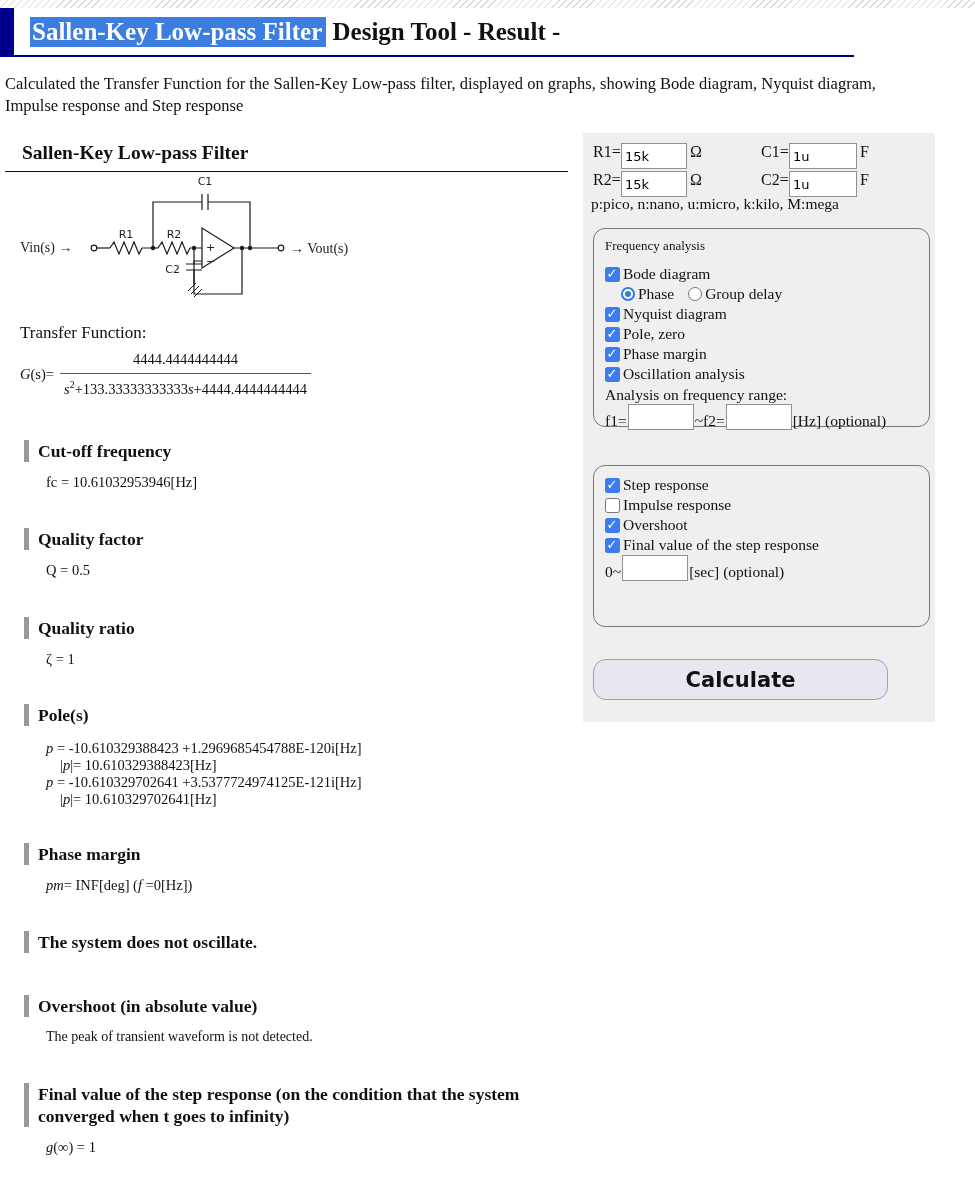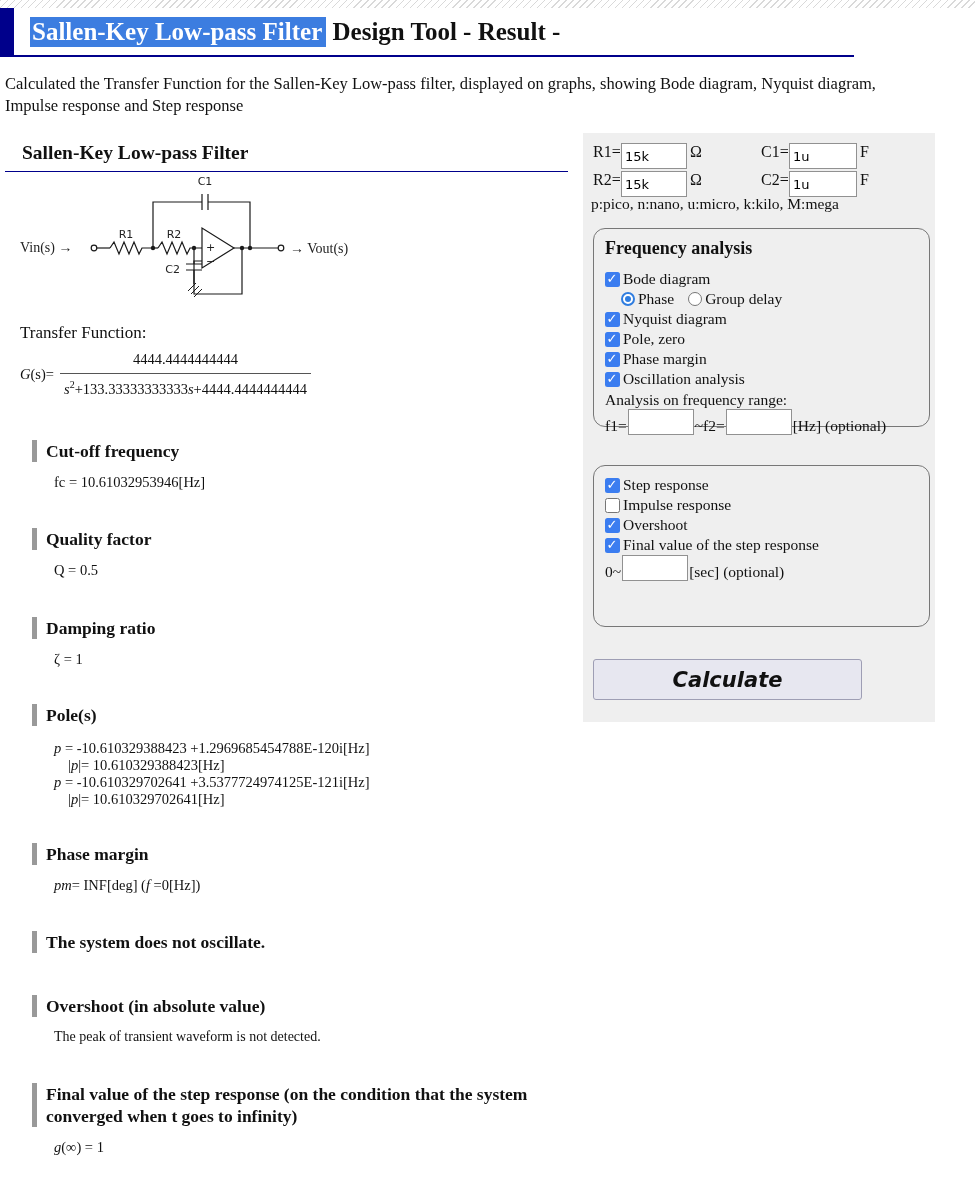--- a/index.html
+++ b/index.html
@@ -24,53 +24,53 @@
 
   .tf-block { position:absolute; top:323px; left:20px; }
   .tf-label { font-size:17px; }
   .tf-row { display:flex; align-items:center; margin-top:8px; font-size:14.5px; }
   .tf-lhs { margin-right:6px; }
   .frac { display:inline-block; text-align:center; }
   .frac .num { padding:0 30px 5px; border-bottom:1px solid #555; }
   .frac .den { padding:5px 4px 0; }
   sup { font-size:10px; }
 
-  .sec { position:absolute; left:32px; width:548px; }
+  .sec { position:absolute; left:24px; width:548px; }
   .sec-title { border-left:5px solid #999; padding-left:9px; font-size:17.5px; font-weight:bold; line-height:22px; }
   .sec-val { margin-top:12px; padding-left:22px; font-size:14.5px; }
   .pole-lines { margin-top:14px; padding-left:22px; font-size:14.5px; line-height:17px; }
   .pole-lines .abs { padding-left:14px; }
 
   
   .panel { position:absolute; left:583px; top:133px; width:352px; height:589px; background:#efefef; }
   .comp-row { position:absolute; height:22px; font-size:16px; }
   .comp-row span.unit { font-size:16px; }
   .ti { position:absolute; height:21px; border:1px solid #919191; background:#fff;
         font-family:"DejaVu Sans", sans-serif; font-size:13px; padding:12px 3px; }
   .units-note { position:absolute; left:8px; top:62px; font-size:15.5px; }
 
   .fs { position:absolute; left:10px; width:337px; border:1px solid #777; border-radius:12px; padding:9px 11px; }
-  .fs-title { font-size:18px; font-weight:bold; margin-bottom:10px; }
+  .fs-title { font-size:13px; font-weight:normal; margin-bottom:10px; }
   .frow { display:flex; align-items:center; height:20px; font-size:15.5px; white-space:nowrap; }
   .frow.indent { margin-left:16px; }
   .cb { display:inline-block; width:15px; height:15px; border-radius:2.5px; margin-right:3px; position:relative; flex:none; }
   .cb.on { background:#3b7df0; }
   .cb.on::after { content:"✓"; position:absolute; left:1.5px; top:-1px; color:#fff; font-size:13px; font-weight:bold;
                   font-family:"DejaVu Sans", sans-serif; }
   .cb.off { background:#fff; border:1px solid #767676; }
   .rd { display:inline-block; width:14px; height:14px; border-radius:50%; margin-right:3px; position:relative; flex:none; background:#fff; }
   .rd.on { border:2px solid #2f7de0; }
   .rd.on::after { content:""; position:absolute; left:2px; top:2px; width:6px; height:6px; border-radius:50%; background:#2f7de0; }
   .rd.off { border:1.5px solid #777; }
   .range-label { font-size:15.5px; margin-top:2px; }
   .range-row { display:flex; align-items:flex-end; margin-top:2px; font-size:15.5px; height:24px; }
   .range-row .ti { position:static; width:66px; margin:0 1px; }
-  .calc-btn { position:absolute; left:10px; top:526px; width:269px; height:41px;
-              background:#e7e7f0; border:1px solid #9e9eb4; border-radius:3px;
-              font-family:"DejaVu Sans", sans-serif; font-size:21px; font-weight:bold; color:#111; cursor:pointer;font-style:italic; }
+  .calc-btn { position:absolute; left:10px; top:526px; width:295px; height:41px;
+              background:#e7e7f0; border:1px solid #9e9eb4; border-radius:13px;
+              font-family:"DejaVu Sans", sans-serif; font-size:21px; font-weight:bold; color:#111; cursor:pointer; }
 </style>
 </head>
 <body>
 
 <div class="hatch"></div>
 
 <div class="header">
   <h1 class="page-title"><span class="title-hl">Sallen-Key Low-pass Filter</span><span> Design Tool - Result -</span></h1>
 </div>
 <div class="navy-bar"></div>
@@ -134,21 +134,21 @@
   <div class="sec-title">Cut-off frequency</div>
   <div class="sec-val">fc = 10.61032953946[Hz]</div>
 </div>
 
 <div class="sec" style="top:528px">
   <div class="sec-title">Quality factor</div>
   <div class="sec-val">Q = 0.5</div>
 </div>
 
 <div class="sec" style="top:617px">
-  <div class="sec-title">Damping ratio</div>
+  <div class="sec-title">Quality ratio</div>
   <div class="sec-val">ζ = 1</div>
 </div>
 
 <div class="sec" style="top:704px">
   <div class="sec-title">Pole(s)</div>
   <div class="pole-lines">
     <div><span></span><i>p</i><span> = -10.610329388423 +1.2969685454788E-120i[Hz]</span></div>
     <div class="abs"><span>|</span><i>p</i><span>|= 10.610329388423[Hz]</span></div>
     <div><span></span><i>p</i><span> = -10.610329702641 +3.5377724974125E-121i[Hz]</span></div>
     <div class="abs"><span>|</span><i>p</i><span>|= 10.610329702641[Hz]</span></div>

